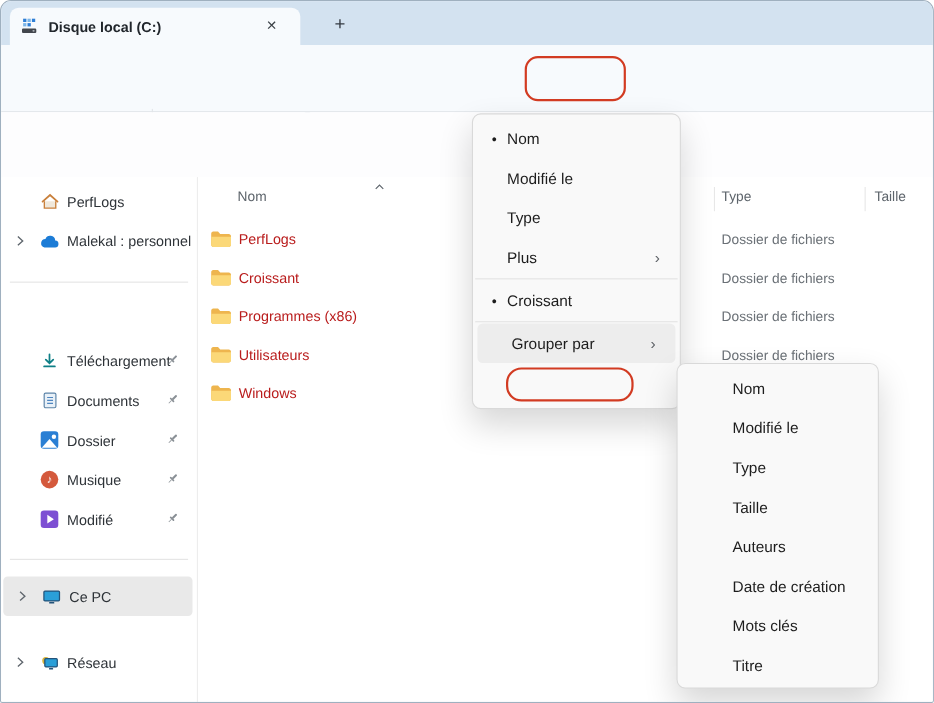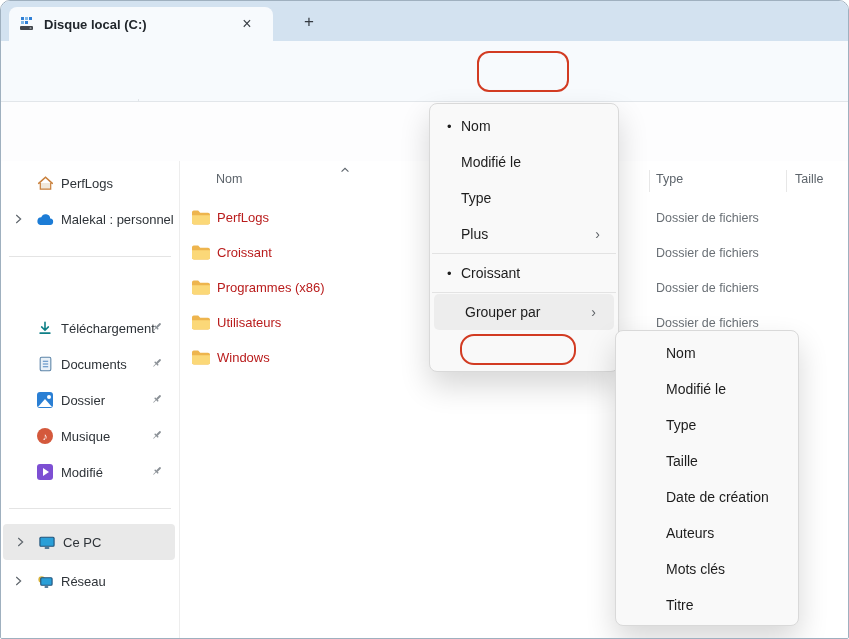--- a/index.html
+++ b/index.html
@@ -330,21 +330,21 @@
           </svg>
       </span>
       <span class="sicon icon">
         <svg width="18" height="17" viewBox="0 0 18 18">
             <rect x="1.5" y="3.5" width="15" height="9.5" rx="1" fill="#2a9fd8" stroke="#23537a" stroke-width="1.2"></rect>
             <rect x="6.5" y="14" width="5" height="1.6" rx=".5" fill="#23537a"></rect>
           </svg>
       </span>
       <span class="slabel">Ce PC</span>
     </div>
-    <div class="srow" style="top:402px">
+    <div class="srow" style="top:423px">
       <span class="expander icon">
         <svg width="14" height="14" viewBox="0 0 16 16" fill="none" stroke="#5f666d" stroke-width="1.4">
             <path d="M6 3.5 11 8l-5 4.5"></path>
           </svg>
       </span>
       <span class="sicon icon">
         <svg width="18" height="17" viewBox="0 0 18 18">
             <circle cx="5.5" cy="7" r="3.5" fill="#d8b33c"></circle>
             <rect x="4.5" y="5" width="12" height="8" rx="1" fill="#2a9fd8" stroke="#23537a" stroke-width="1.2"></rect>
             <rect x="8.5" y="14" width="4" height="1.6" rx=".5" fill="#23537a"></rect>
@@ -458,26 +458,26 @@
     <div class="mitem">
         <span class="mlabel">Modifié le</span>
       </div>
     <div class="mitem">
         <span class="mlabel">Type</span>
       </div>
     <div class="mitem">
         <span class="mlabel">Taille</span>
       </div>
     <div class="mitem">
+        <span class="mlabel">Auteurs</span>
+      </div>
+    <div class="mitem">
         <span class="mlabel">Date de création</span>
       </div>
     <div class="mitem">
-        <span class="mlabel">Auteurs</span>
-      </div>
-    <div class="mitem">
         <span class="mlabel">Mots clés</span>
       </div>
     <div class="mitem">
         <span class="mlabel">Titre</span>
       </div>
   </div>
 
 </div>
 
 </body></html>

